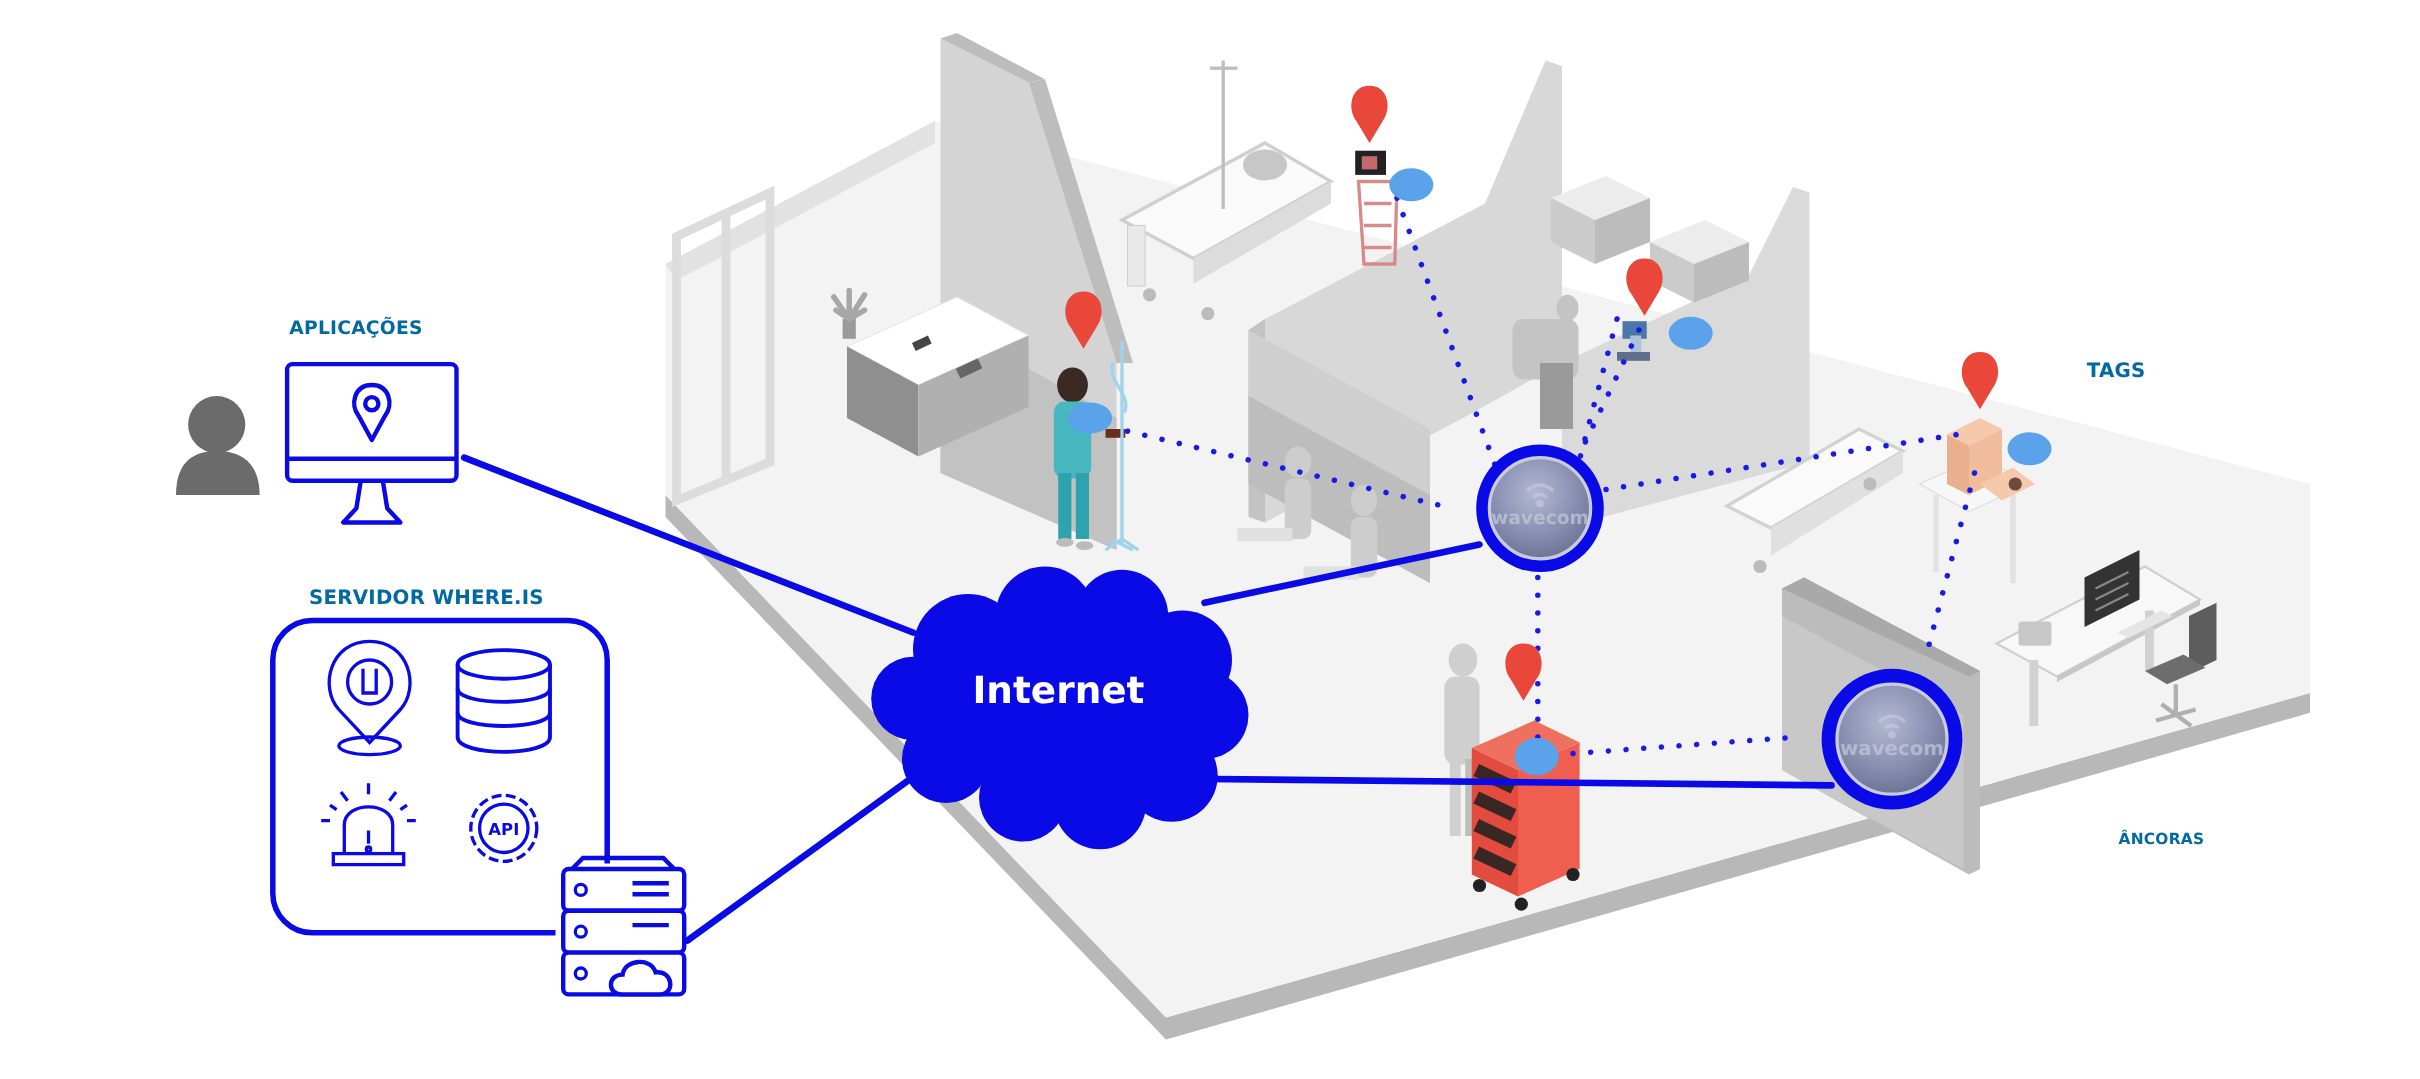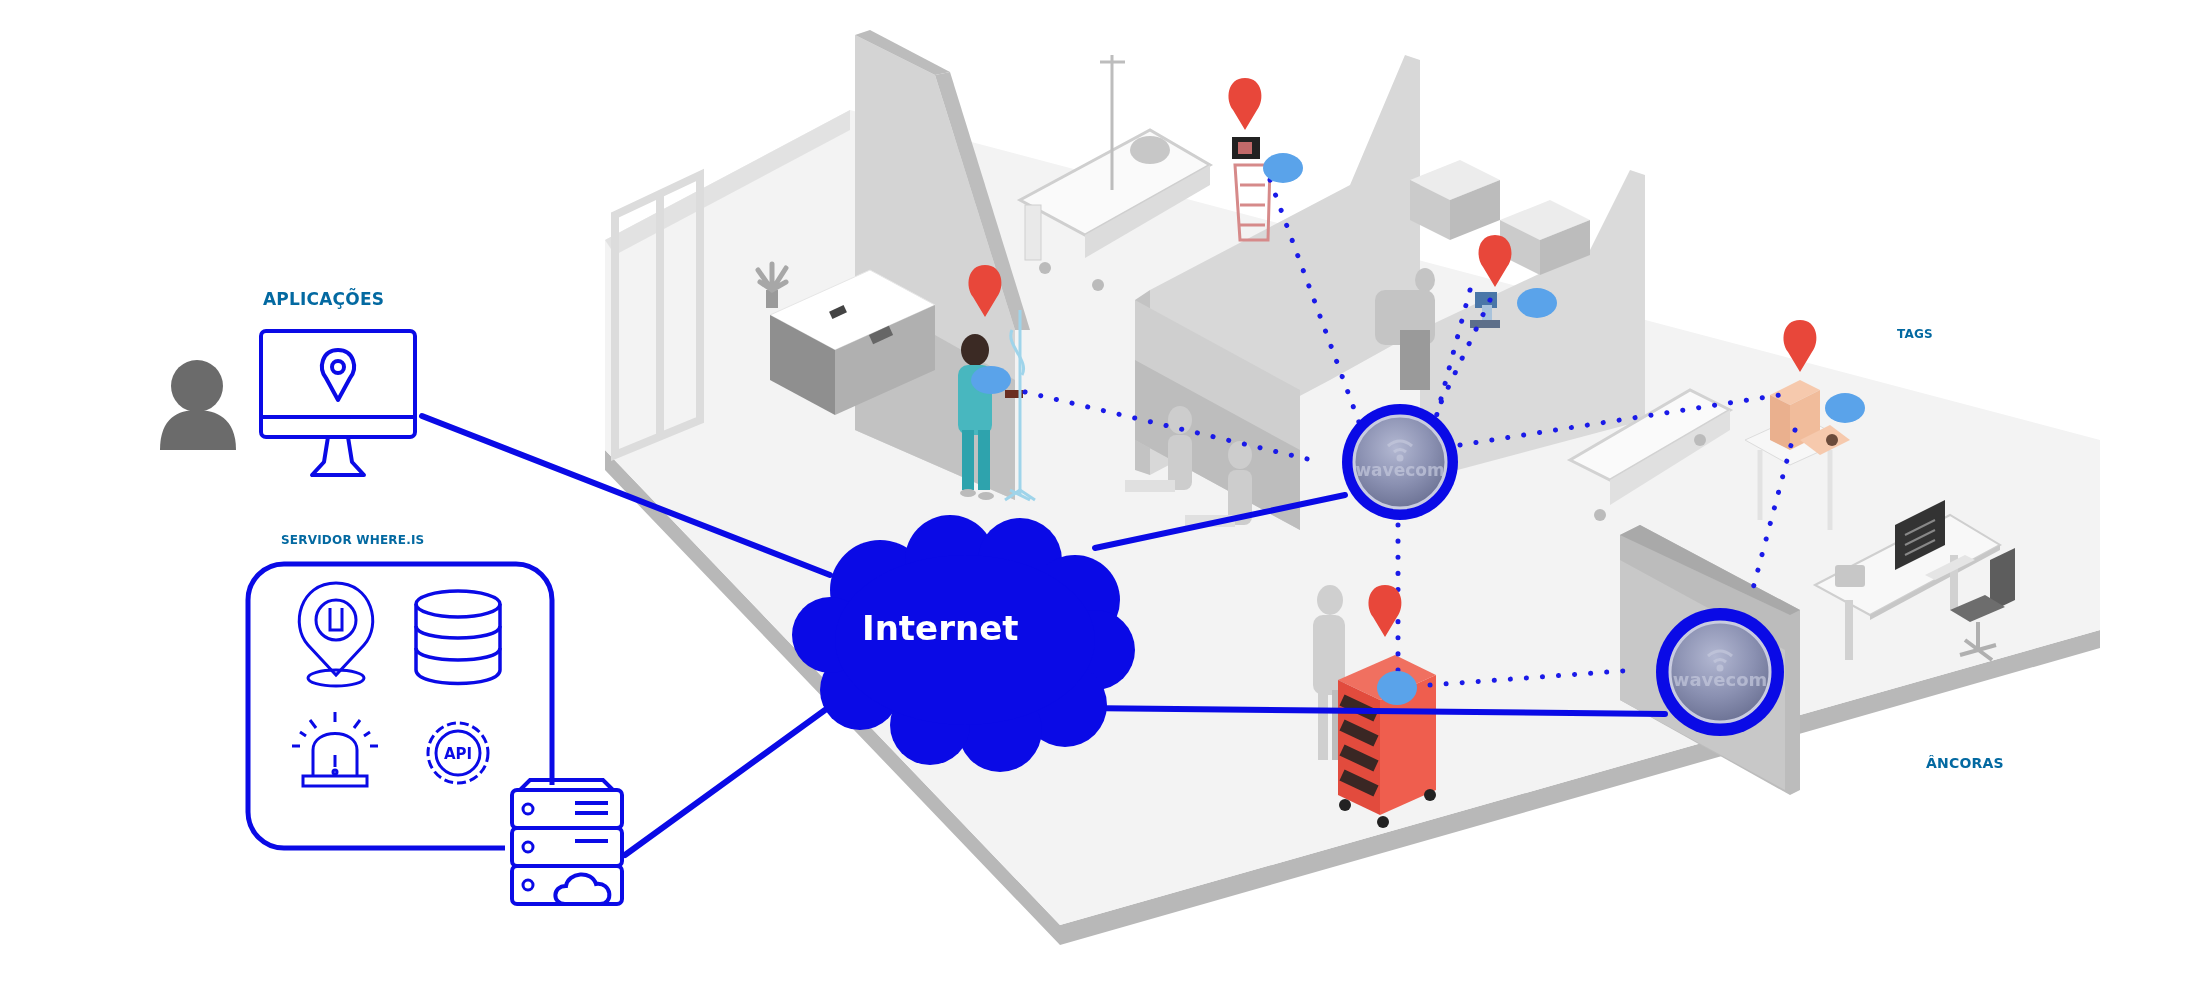--- a/index.html
+++ b/index.html
@@ -1,19 +1,19 @@
 <!DOCTYPE html>
 <html><head>
 <meta charset="utf-8">
 <style>
   html, body { margin:0; padding:0; background:#ffffff; }
   body { width:2200px; height:981px; position:relative; overflow:hidden; font-family:"DejaVu Sans", sans-serif; }
   #stage { position:absolute; left:0; top:0; width:2200px; height:981px; }
   .lbl { position:absolute; font-family:"DejaVu Sans", sans-serif; font-weight:bold; color:#0369a1; letter-spacing:0.2px; white-space:nowrap; }
-  .cloud-text { position:absolute; font-family:"DejaVu Sans", sans-serif; font-weight:bold; color:#ffffff; font-size:34px; white-space:nowrap; }
+  .cloud-text { position:absolute; font-family:"DejaVu Sans", sans-serif; font-weight:bold; color:#ffffff; font-size:34px; white-space:nowrap;margin-left:22px; }
   .anchor-brand { font-family:"DejaVu Sans", sans-serif; font-weight:bold; }
 </style>
 </head>
 <body>
 
 <svg id="stage" viewBox="0 0 2200 981" xmlns="http://www.w3.org/2000/svg">
   <defs>
     <radialGradient id="anchorGrad" cx="45%" cy="35%" r="65%">
       <stop offset="0%" stop-color="#b3b8d2"></stop>
       <stop offset="60%" stop-color="#8b91b2"></stop>
@@ -315,16 +315,16 @@
       <circle cx="528" cy="809" r="5" fill="none" stroke="#0a0ae6" stroke-width="3"></circle>
       <circle cx="528" cy="847" r="5" fill="none" stroke="#0a0ae6" stroke-width="3"></circle>
       <circle cx="528" cy="885" r="5" fill="none" stroke="#0a0ae6" stroke-width="3"></circle>
       <path d="M575,803 L608,803 M575,813 L608,813 M575,841 L608,841" stroke="#0a0ae6" stroke-width="4"></path>
       <path d="M565,904 C552,904 552,886 566,886 C568,872 592,870 596,884 C612,882 614,904 600,904 Z" fill="#fff" stroke="#0a0ae6" stroke-width="4"></path>
     </g>
   </g>
 </svg>
 
 <div class="lbl" style="left:263px; top:289px; font-size:17px;">APLICAÇÕES</div>
-<div class="lbl" style="left:281px; top:533px; font-size:12px;">SERVIDOR WHERE.IS</div>
+<div class="lbl" style="left:281px; top:533px; font-size:18px;">SERVIDOR WHERE.IS</div>
 <div class="cloud-text" style="left:862px; top:608px;">Internet</div>
-<div class="lbl" style="left:1897px; top:327px; font-size:12px;">TAGS</div>
+<div class="lbl" style="left:1897px; top:327px; font-size:18px;">TAGS</div>
 <div class="lbl" style="left:1926px; top:755px; font-size:14px;">ÂNCORAS</div>
 
 </body></html>

